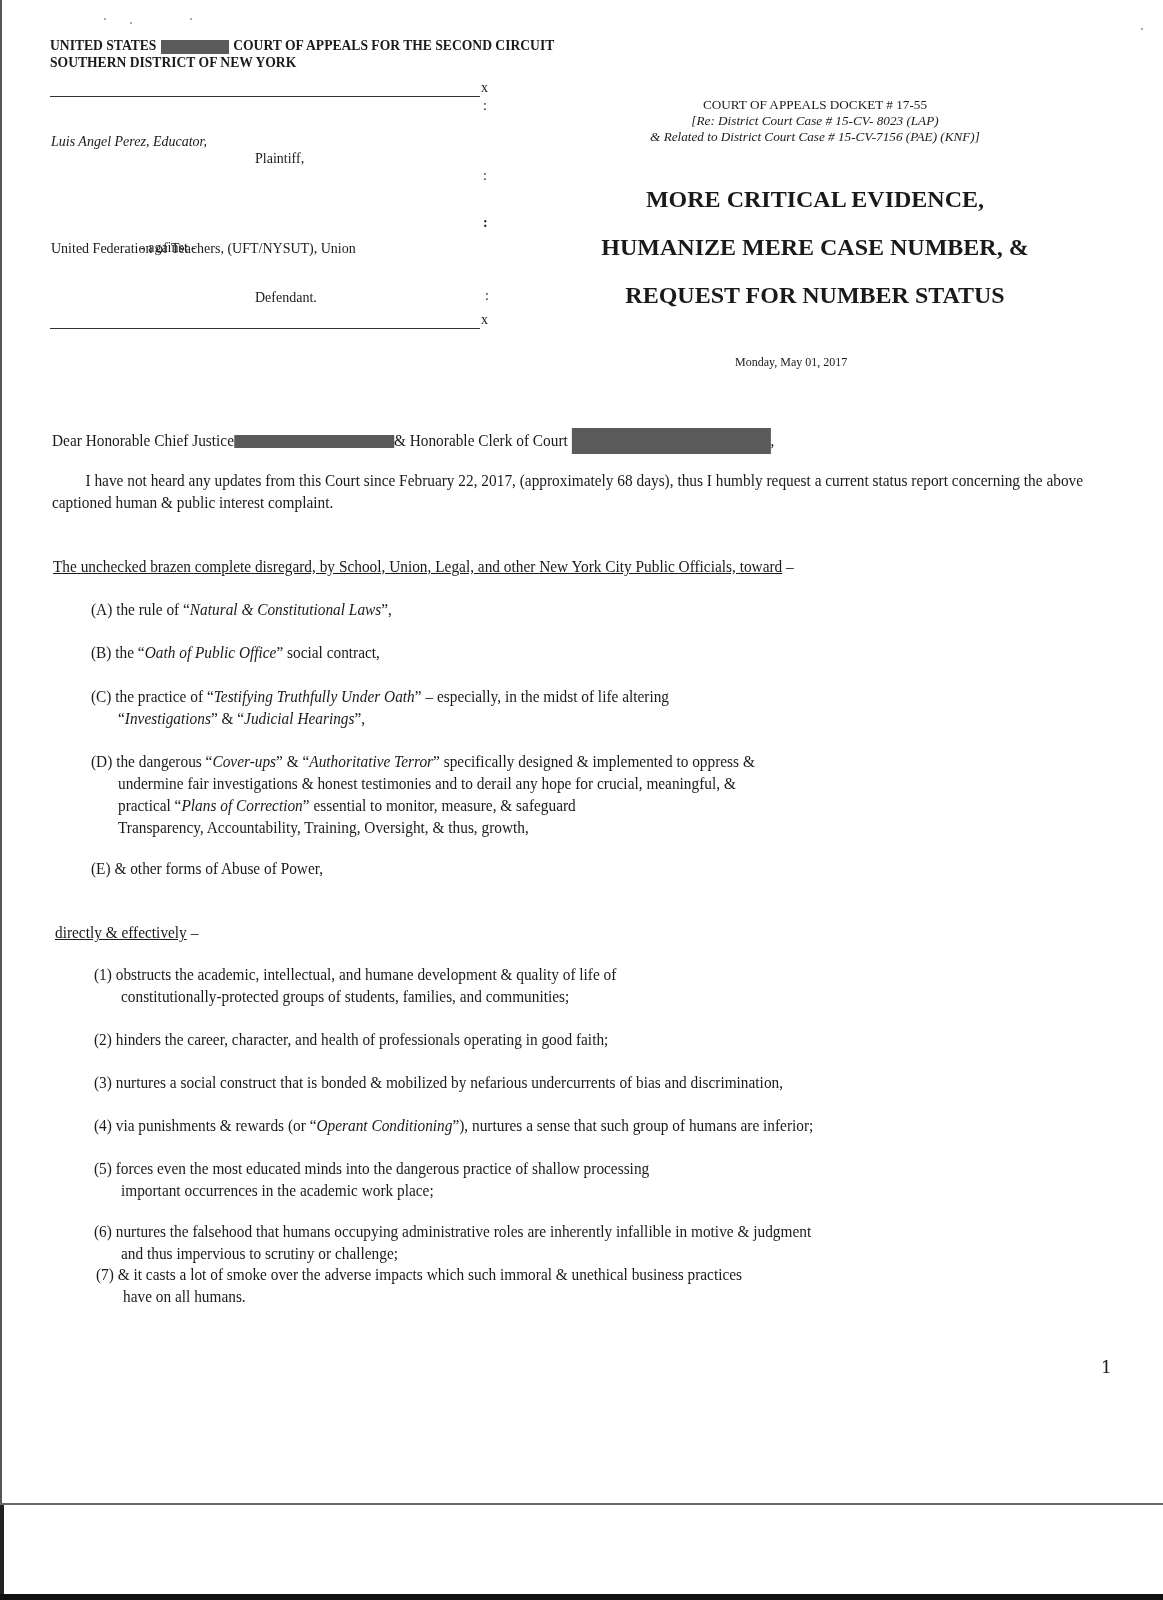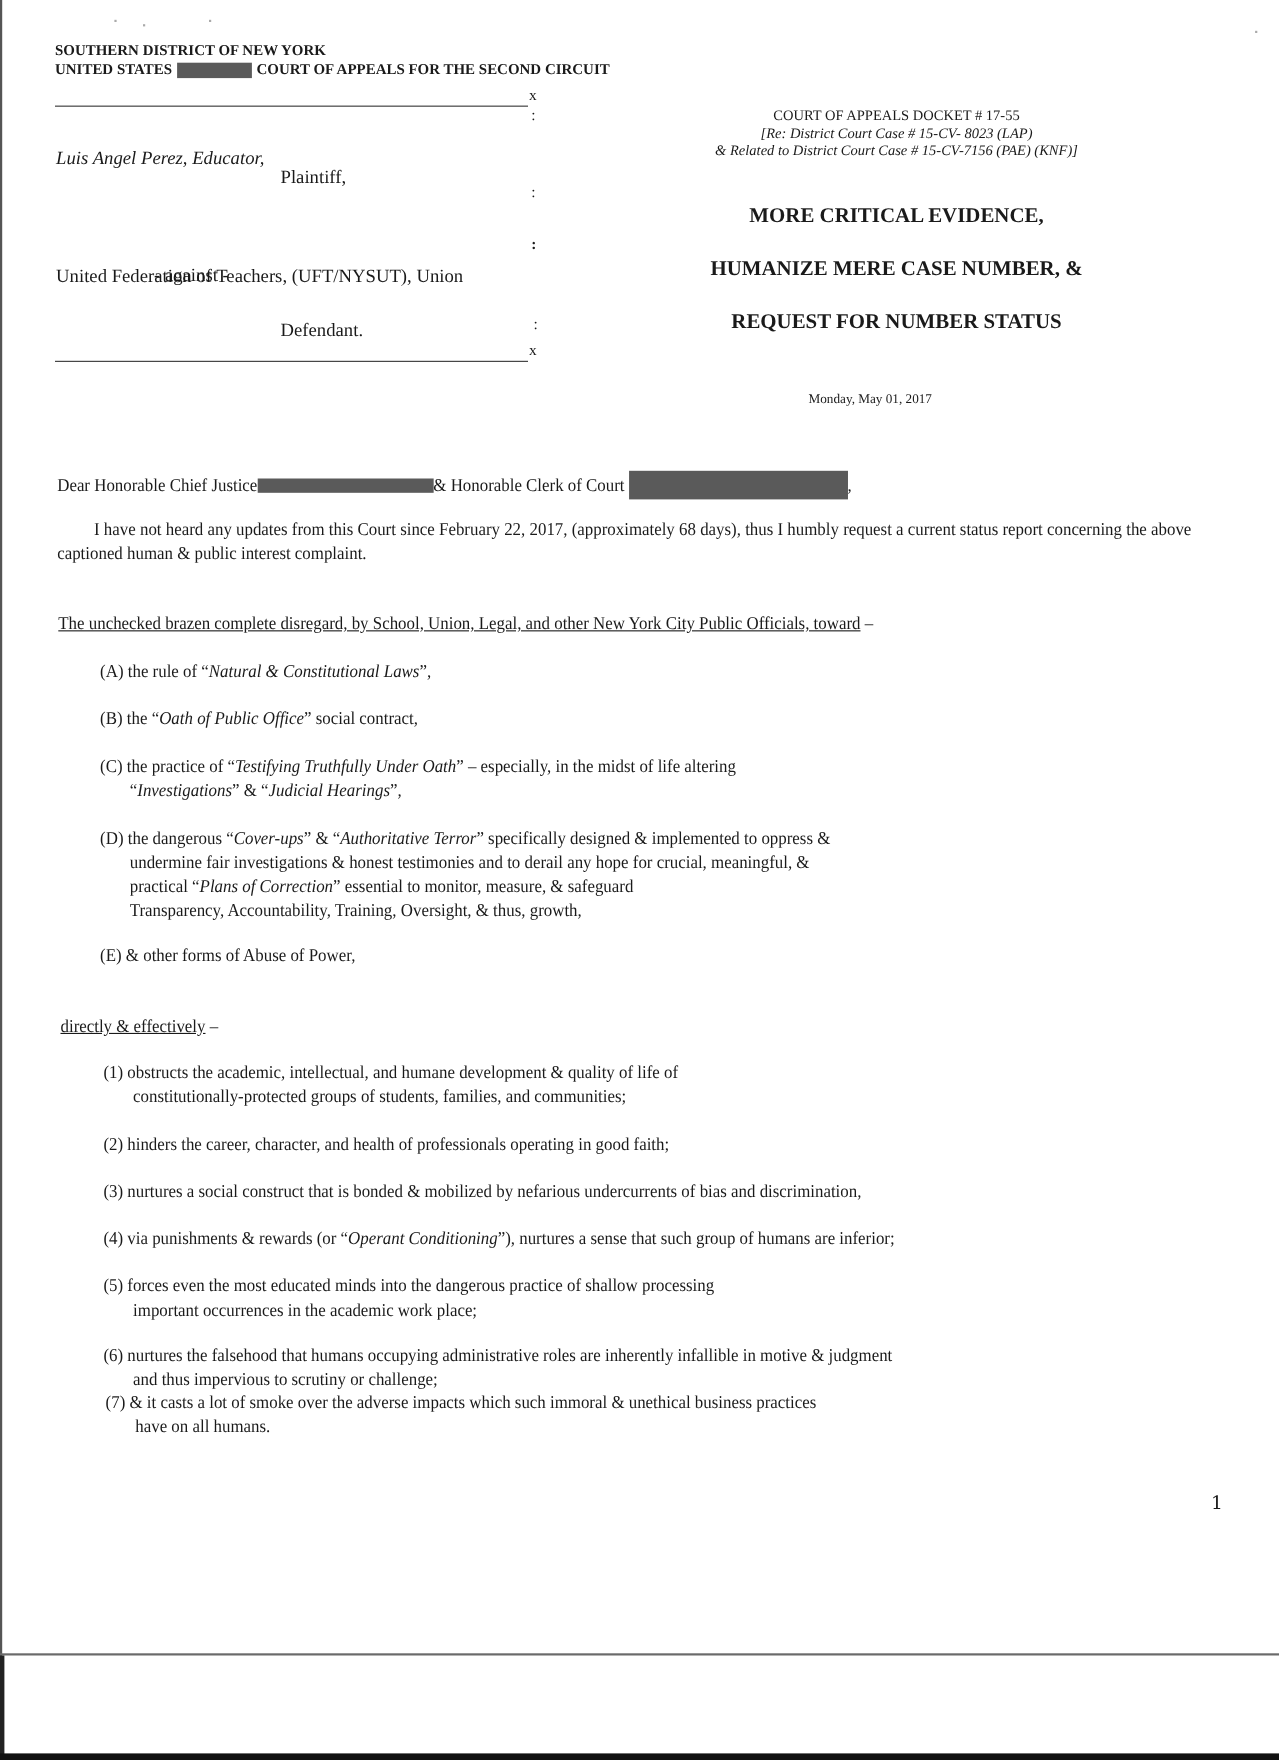--- a/index.html
+++ b/index.html
@@ -57,37 +57,37 @@
       position: absolute;
       height: 1px;
       background: #333;
     }
     .x-mark {
       font-size: 14px;
     }
     .colon {
       font-size: 14px;
     }
-    .small13 { font-size: 17px; text-align: center; }
+    .small13 { font-size: 14px; text-align: center; }
 
     .docket {
       left: 600px; top: 97px;
       width: 430px;
       text-align: center;
       font-size: 13.2px;
       line-height: 16px;
       white-space: normal;
     }
     .docket .it { font-style: italic; }
 
     .title-line {
       left: 600px; width: 430px;
       text-align: center;
       font-weight: bold;
-      font-size: 19px;
+      font-size: 24px;
     }
     .date {
       left: 735px; top: 355px;
       font-size: 12px;
     }
 
     .body-text {
       font-size: 16.5px;
       line-height: 22px;
       font-family: "Liberation Serif", serif;
@@ -119,26 +119,26 @@
 <div class="page-bottom-edge"></div>
 <div class="bottom-left-edge"></div>
 <div class="bottom-black"></div>
 
 <div class="speck" style="left:104px;top:18px;"></div>
 <div class="speck" style="left:130px;top:22px;"></div>
 <div class="speck" style="left:190px;top:18px;"></div>
 <div class="speck" style="left:1141px;top:28px;"></div>
 
 <div class="abs court-head">
-  <div>SOUTHERN DISTRICT OF NEW YORK</div>
   <div>
     <span>UNITED STATES</span>
     <span class="redact" style="width:68px;height:14px;margin:0 1px;"></span>
     <span>COURT OF APPEALS FOR THE SECOND CIRCUIT</span>
   </div>
+  <div>SOUTHERN DISTRICT OF NEW YORK</div>
 </div>
 
 <div class="caption-line" style="left:50px;top:96px;width:430px;"></div>
 <div class="abs x-mark" style="left:481px;top:80px;">x</div>
 <div class="abs colon" style="left:483px;top:98px;">:</div>
 
 <div class="abs small13" style="left:51px;top:134px;font-style:italic;">Luis Angel Perez, Educator,</div>
 <div class="abs small13" style="left:255px;top:151px;">Plaintiff,</div>
 <div class="abs colon" style="left:483px;top:168px;">:</div>
 <div class="abs small13" style="left:140px;top:193px;margin-top:47px;">- against -</div>

